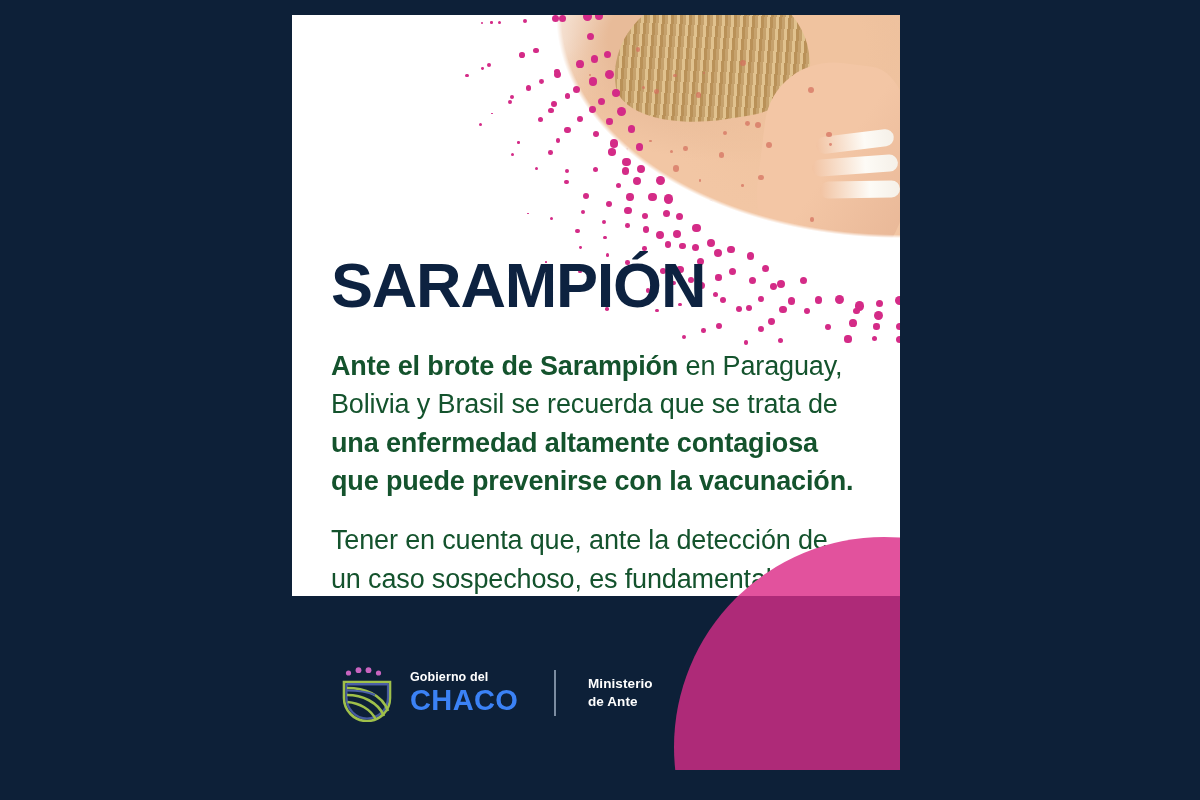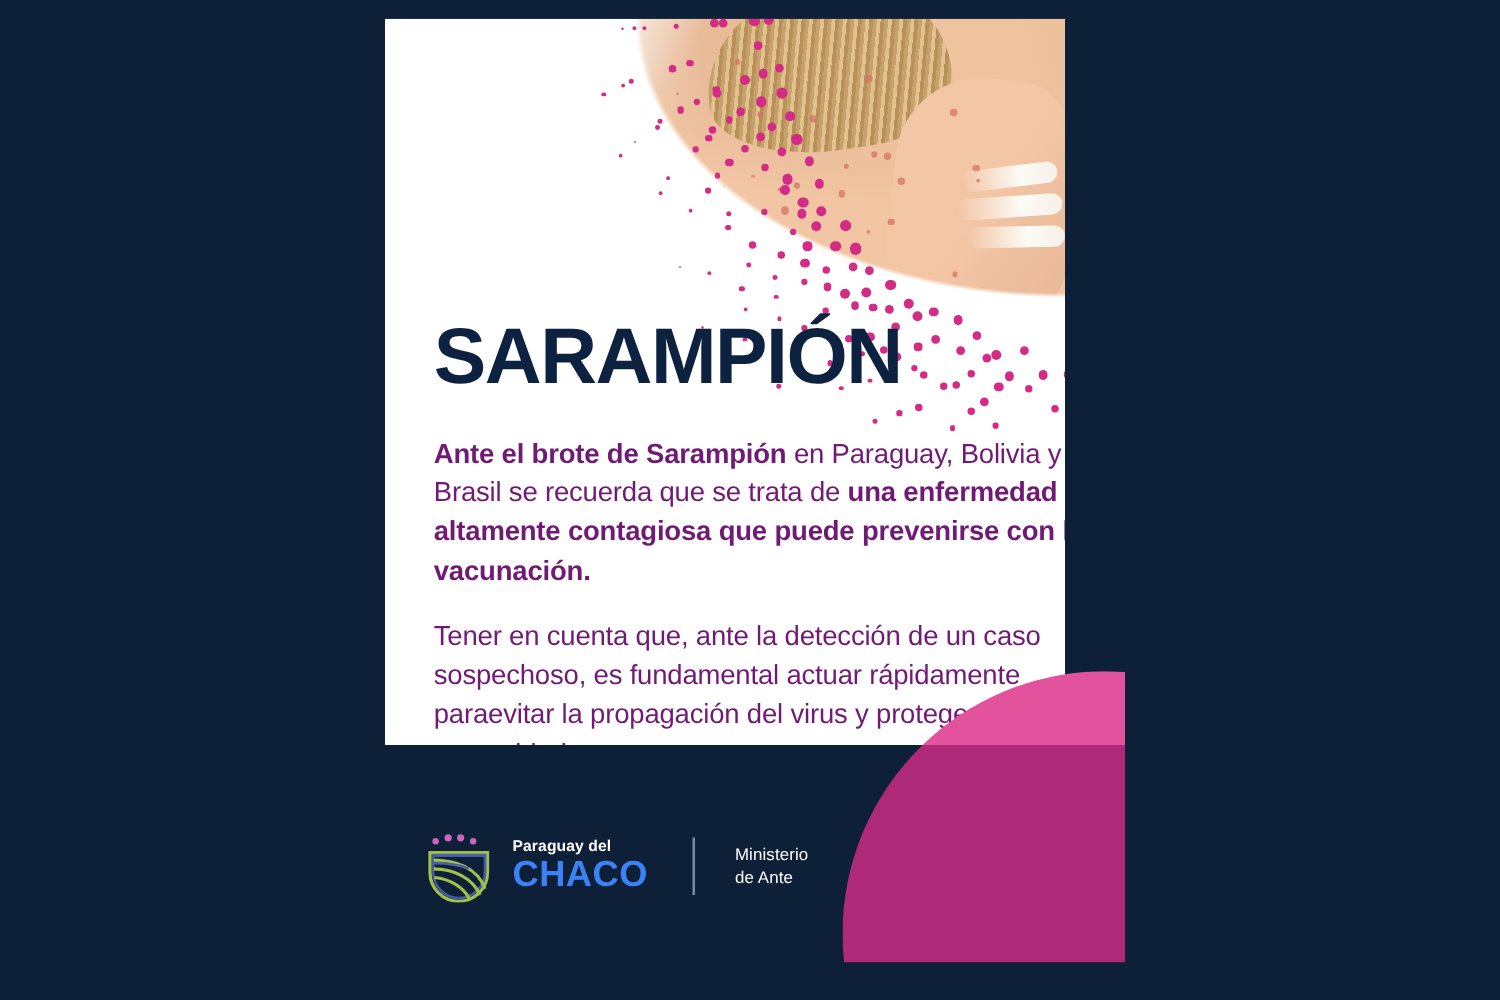--- a/index.html
+++ b/index.html
@@ -13,21 +13,21 @@
   
   #poster{
     position:absolute; left:292px; top:15px;
     width:608px; height:755px;
     background:#0d2038;
     overflow:hidden;
   }
 
   
   .white-panel{
-    position:absolute; left:16px; top:0; width:544px; height:581px;
+    position:absolute; left:0; top:0; width:608px; height:581px;
     background:#ffffff;
     overflow:hidden;
   }
 
   
   .photo{
     position:absolute; right:0; top:0; width:420px; height:300px;
     overflow:hidden;
   }
   .photo-inner{
@@ -75,21 +75,21 @@
   .headline{
     position:absolute; left:39px; top:238px;
     font-size:63px; line-height:1.02; font-weight:bold;
     letter-spacing:-1.2px; color:#0d2240;
     white-space:nowrap;
   }
 
   
   .copy{ position:absolute; left:39px; top:332px; width:530px; }
   .para{
-    color:#701a75; font-size:22px; line-height:1.42;
+    color:#14532d; font-size:27px; line-height:1.42;
     letter-spacing:-.15px;
   }
   .para.p1{ margin-bottom:21px; }
   .para b{ font-weight:bold; }
 
   
   .circle-wrap{ position:absolute; left:0; top:0; width:608px; height:755px; overflow:hidden; }
   .mag-circle{
     position:absolute; left:382px; top:522px; width:420px; height:420px;
     border-radius:50%;
@@ -116,21 +116,21 @@
   }
   .gov-big{
     color:#3b82f6; font-size:29px; font-weight:bold;
     letter-spacing:.4px; line-height:1;
   }
   .divider{
     width:1.6px; height:46px; background:#8fa0b4; opacity:.85;
     margin:0 18px 0 22px; flex:none;
   }
   .min-text{
-    color:#ffffff; font-size:13.5px; font-weight:normal;
+    color:#ffffff; font-size:13.5px; font-weight:bold;
     line-height:1.35; letter-spacing:.1px;
   }
 </style>
 </head>
 <body>
 
 <div id="stage">
 
   <div id="poster">
 
@@ -370,21 +370,21 @@
             <path d="M8.5 20.5 H50 V33.5 A21 21 0 0 1 29 54.5 A21 21 0 0 1 8.5 33.5 Z" fill="none" stroke="#4b5fa8" stroke-width="2.2" opacity=".9"></path>
             <path d="M9 24 C26 24 44 30 50 47" fill="none" stroke="#9fc04a" stroke-width="2.6"></path>
             <path d="M9 31 C24 31 40 38 46 52" fill="none" stroke="#9fc04a" stroke-width="2.6"></path>
             <path d="M9.5 38 C21 39 33 45 38 56" fill="none" stroke="#9fc04a" stroke-width="2.6"></path>
             <path d="M9 20 H50" stroke="#4b5fa8" stroke-width="2.2" fill="none"></path>
             <path d="M9 26.5 C20 26.5 30 28 37 31" stroke="#4b5fa8" stroke-width="2.1" fill="none"></path>
           </svg>
         </div>
 
         <div class="gov-text">
-          <div class="gov-small">Paraguay del</div>
+          <div class="gov-small">Gobierno del</div>
           <div class="gov-big">CHACO</div>
         </div>
 
         <div class="divider"></div>
 
         <div class="min-text">
           <div>Ministerio</div>
           <div>de Ante</div>
         </div>
 

